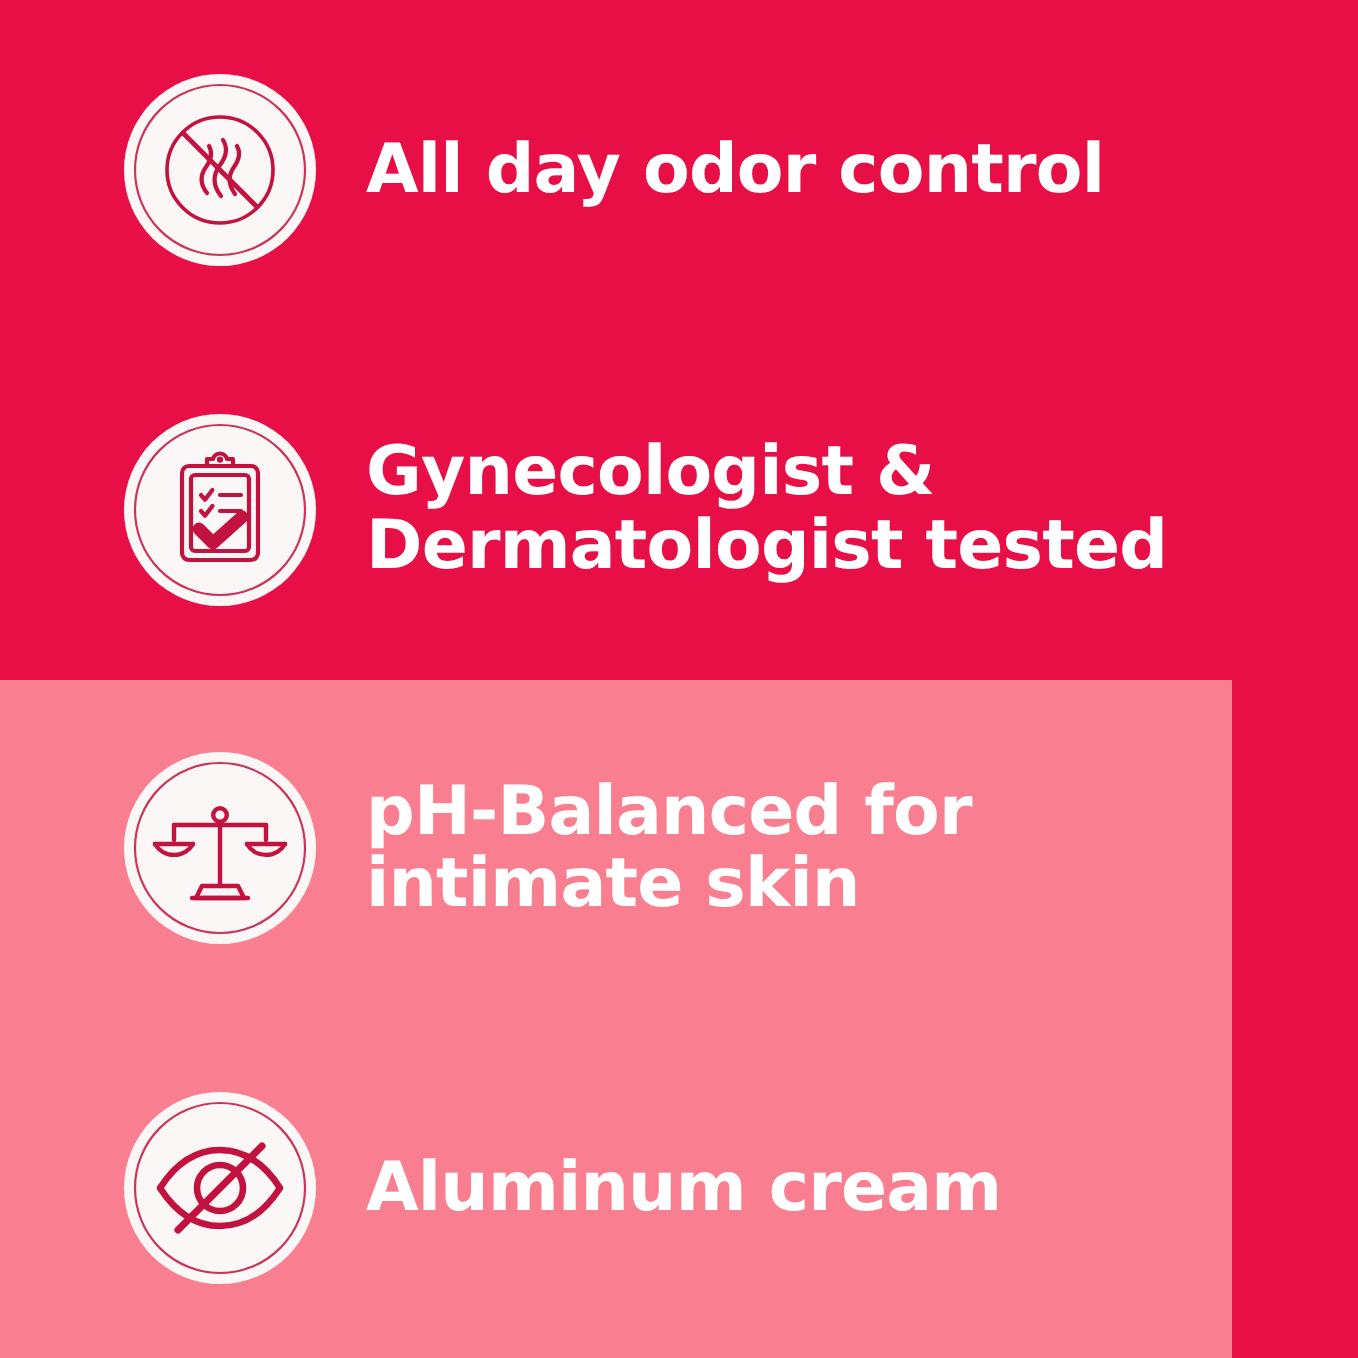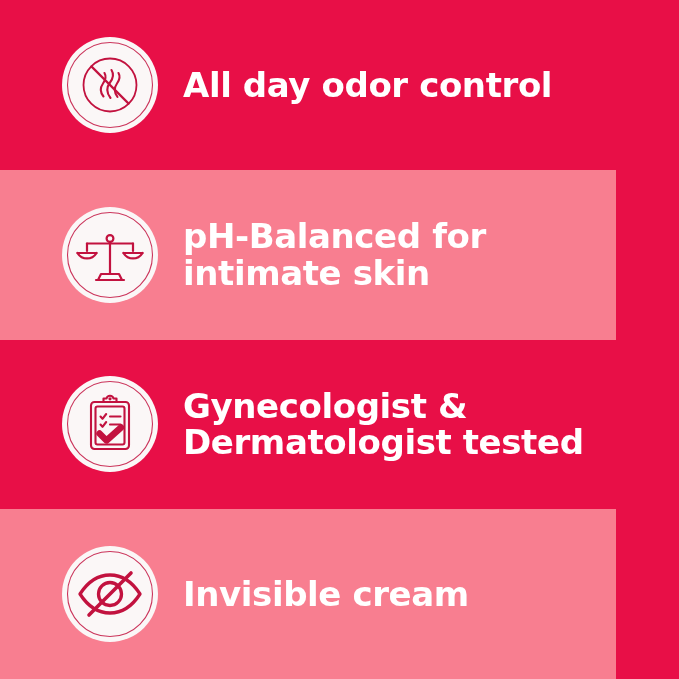--- a/index.html
+++ b/index.html
@@ -60,46 +60,20 @@
             <path d="M45.5 58 C40.8 52 42 46.5 45 42.5 C48 38.5 49 34 46.5 30"></path>
             <path d="M52.5 57 C48.5 51.5 49.5 47 52 43.5 C54.5 40 55.5 36.5 53.5 33"></path>
           </g>
           <line x1="26.5" y1="26.5" x2="63.5" y2="63.5" stroke="#C2123F" stroke-width="2.4" stroke-linecap="round"></line>
         </svg>
       </div>
     </div>
     <div class="label">All day odor control</div>
   </div>
 
-  <div class="band light">
-    <div class="icon-wrap">
-      <div class="icon-disc">
-        <svg width="90" height="90" viewBox="0 0 90 90">
-          <circle cx="45" cy="45" r="42.5" fill="none" stroke="#C2123F" stroke-width="1.1" opacity="0.85"></circle>
-          <g fill="none" stroke="#C2123F" stroke-width="2.2" stroke-linecap="round" stroke-linejoin="round">
-            <line x1="45" y1="30" x2="45" y2="64"></line>
-            <line x1="22" y1="33.5" x2="68" y2="33.5"></line>
-            <circle cx="45" cy="28.5" r="3.4" fill="#FBF7F7"></circle>
-            <line x1="22" y1="33.5" x2="22" y2="41"></line>
-            <line x1="68" y1="33.5" x2="68" y2="41"></line>
-            <path d="M12 43 L32 43 L22 57 Z" fill="none" stroke-width="0"></path>
-            <path d="M12.5 43 A11 11 0 0 0 31.5 43"></path>
-            <line x1="12.5" y1="43" x2="31.5" y2="43"></line>
-            <path d="M58.5 43 A11 11 0 0 0 77.5 43"></path>
-            <line x1="58.5" y1="43" x2="77.5" y2="43"></line>
-            <path d="M36 64 L54 64 L57 70 L33 70 Z"></path>
-            <line x1="31" y1="70" x2="59" y2="70"></line>
-          </g>
-        </svg>
-      </div>
-    </div>
-    <div class="label two">pH-Balanced for
-intimate skin</div>
-  </div>
-
   <div class="band dark">
     <div class="icon-wrap">
       <div class="icon-disc">
         <svg width="90" height="90" viewBox="0 0 90 90">
           <circle cx="45" cy="45" r="42.5" fill="none" stroke="#C2123F" stroke-width="1.1" opacity="0.85"></circle>
           <g fill="none" stroke="#C2123F" stroke-width="2.1" stroke-linecap="round" stroke-linejoin="round">
             <rect x="26" y="23" width="38" height="47" rx="3.5"></rect>
             <rect x="30.5" y="27.5" width="29" height="38" rx="2"></rect>
             <path d="M38.5 23 L38.5 19.5 L41.5 19.5 A3.6 3.6 0 0 1 48.5 19.5 L51.5 19.5 L51.5 23"></path>
             <circle cx="45" cy="19.8" r="1.6" fill="#C2123F" stroke="none"></circle>
@@ -114,25 +88,51 @@
     </div>
     <div class="label two">Gynecologist &amp;
 Dermatologist tested</div>
   </div>
 
   <div class="band light">
     <div class="icon-wrap">
       <div class="icon-disc">
         <svg width="90" height="90" viewBox="0 0 90 90">
           <circle cx="45" cy="45" r="42.5" fill="none" stroke="#C2123F" stroke-width="1.1" opacity="0.85"></circle>
+          <g fill="none" stroke="#C2123F" stroke-width="2.2" stroke-linecap="round" stroke-linejoin="round">
+            <line x1="45" y1="30" x2="45" y2="64"></line>
+            <line x1="22" y1="33.5" x2="68" y2="33.5"></line>
+            <circle cx="45" cy="28.5" r="3.4" fill="#FBF7F7"></circle>
+            <line x1="22" y1="33.5" x2="22" y2="41"></line>
+            <line x1="68" y1="33.5" x2="68" y2="41"></line>
+            <path d="M12 43 L32 43 L22 57 Z" fill="none" stroke-width="0"></path>
+            <path d="M12.5 43 A11 11 0 0 0 31.5 43"></path>
+            <line x1="12.5" y1="43" x2="31.5" y2="43"></line>
+            <path d="M58.5 43 A11 11 0 0 0 77.5 43"></path>
+            <line x1="58.5" y1="43" x2="77.5" y2="43"></line>
+            <path d="M36 64 L54 64 L57 70 L33 70 Z"></path>
+            <line x1="31" y1="70" x2="59" y2="70"></line>
+          </g>
+        </svg>
+      </div>
+    </div>
+    <div class="label two">pH-Balanced for
+intimate skin</div>
+  </div>
+
+  <div class="band light">
+    <div class="icon-wrap">
+      <div class="icon-disc">
+        <svg width="90" height="90" viewBox="0 0 90 90">
+          <circle cx="45" cy="45" r="42.5" fill="none" stroke="#C2123F" stroke-width="1.1" opacity="0.85"></circle>
           <g fill="none" stroke="#C2123F" stroke-width="3.3" stroke-linecap="round" stroke-linejoin="round">
             <path d="M15 45 C24 31 35 26 45 26 C55 26 66 31 75 45 C66 59 55 64 45 64 C35 64 24 59 15 45 Z"></path>
             <circle cx="45" cy="45" r="11.5"></circle>
           </g>
           <line x1="24" y1="66" x2="66" y2="24" stroke="#C2123F" stroke-width="3.6" stroke-linecap="round"></line>
         </svg>
       </div>
     </div>
-    <div class="label">Invisible cream</div>
+    <div class="label">Aluminum cream</div>
   </div>
 
 
 </div>
 
 </body></html>

